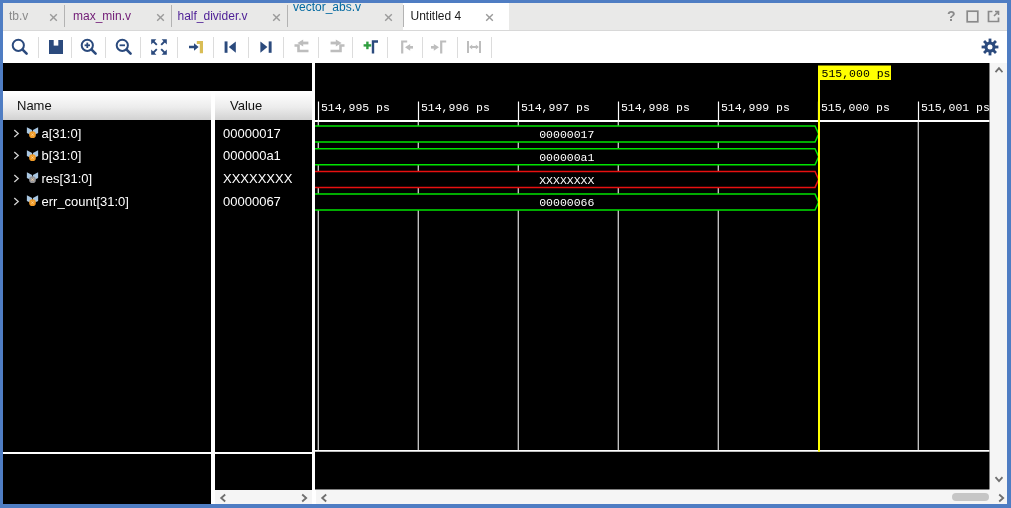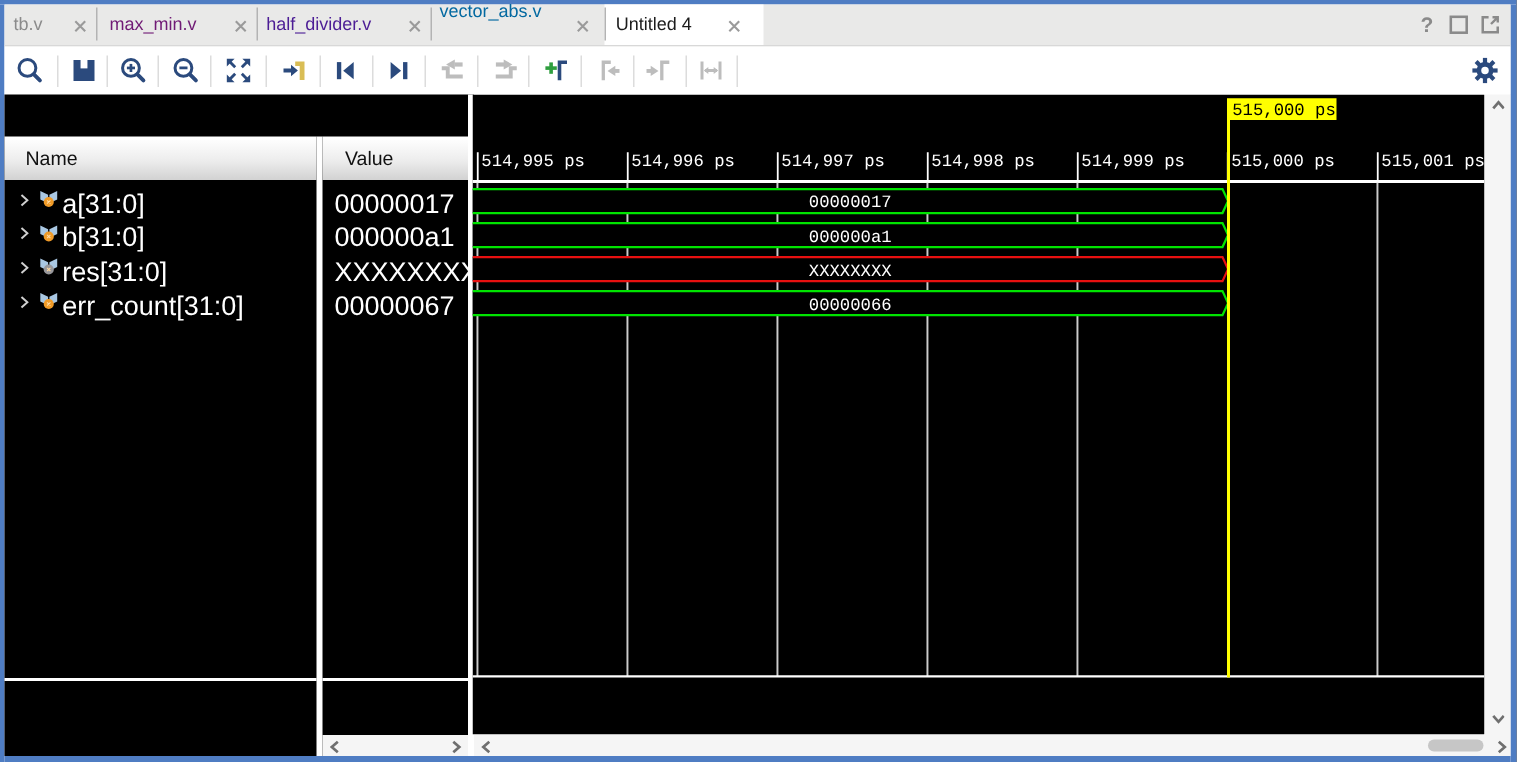--- a/index.html
+++ b/index.html
@@ -1,18 +1,18 @@
 <!DOCTYPE html>
 <html><head><meta charset="utf-8"><style>
 html,body{margin:0;padding:0}
 body{width:1011px;height:508px;position:relative;overflow:hidden;
   font-family:"Liberation Sans",sans-serif;background:#fff}
 .abs{position:absolute}
 .tabt{font-size:12px;white-space:nowrap}
-.rowt{font-size:18px;color:#fff;white-space:nowrap}
+.rowt{font-size:13px;color:#fff;white-space:nowrap}
 .mono{font-family:"Liberation Mono",monospace;font-size:11.5px}
 .tbi{position:absolute}
 .hdr{background:linear-gradient(#ffffff,#ececec 55%,#d2d2d2);border-top:1px solid #fff}
 .hdrt{position:absolute;top:5.5px;font-size:13px;font-weight:normal;color:#111}
 .sbar{background:#f5f5f5}
 </style></head><body>
 
 <div class="abs" style="left:0;top:0;width:1011px;height:3px;background:#4f7dc3"></div>
 <div class="abs" style="left:0;top:3px;width:3px;height:505px;background:#4f7dc3"></div>
 <div class="abs" style="left:1007px;top:3px;width:4px;height:505px;background:#4f7dc3"></div>

